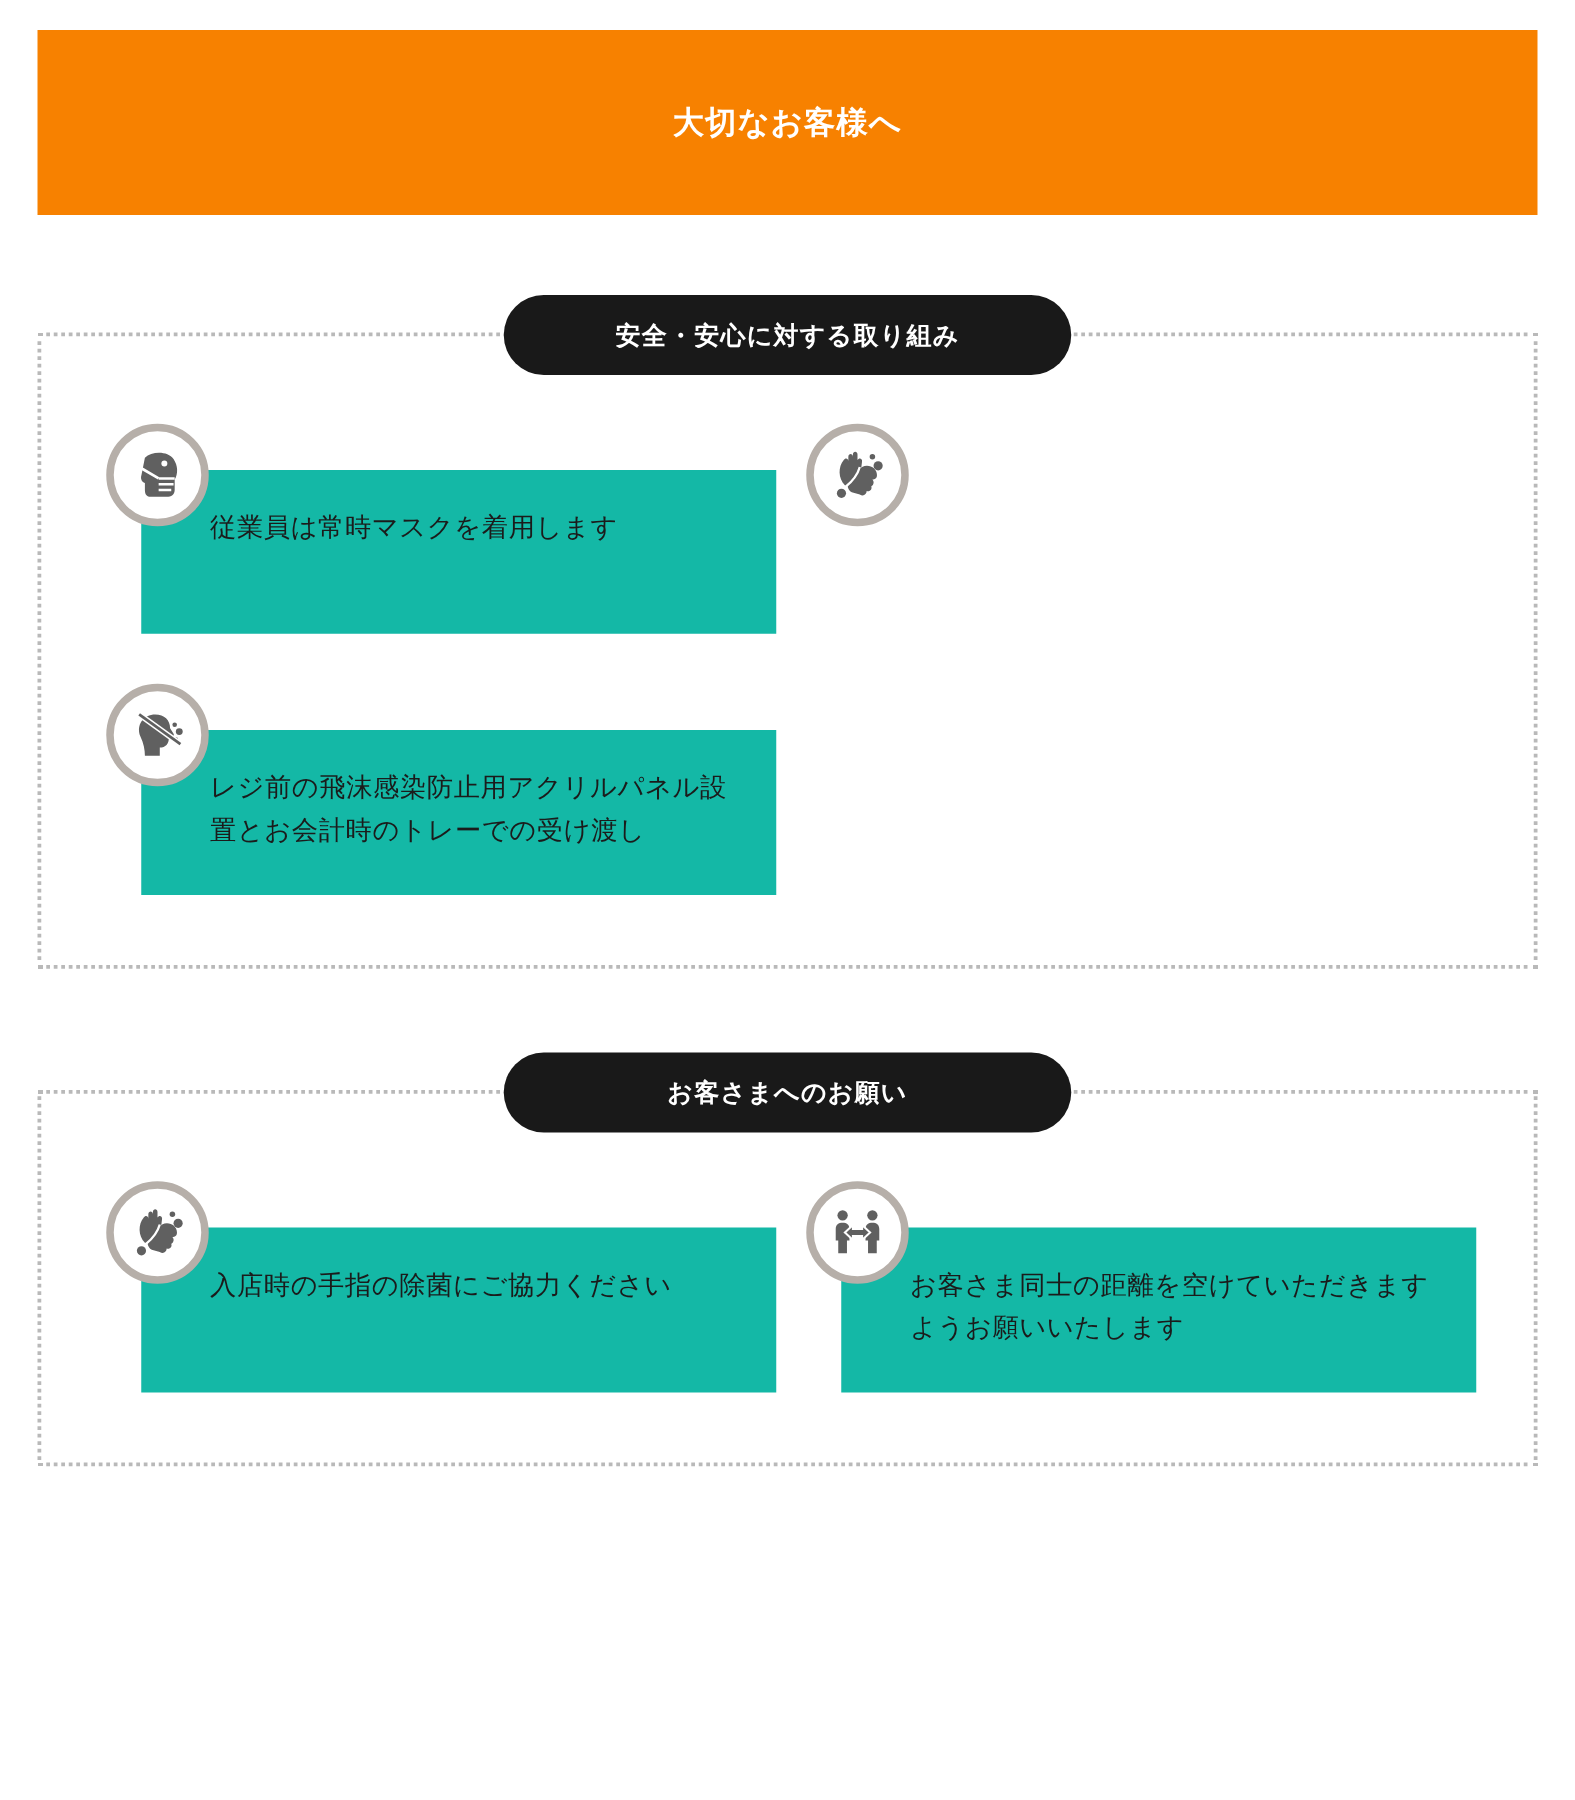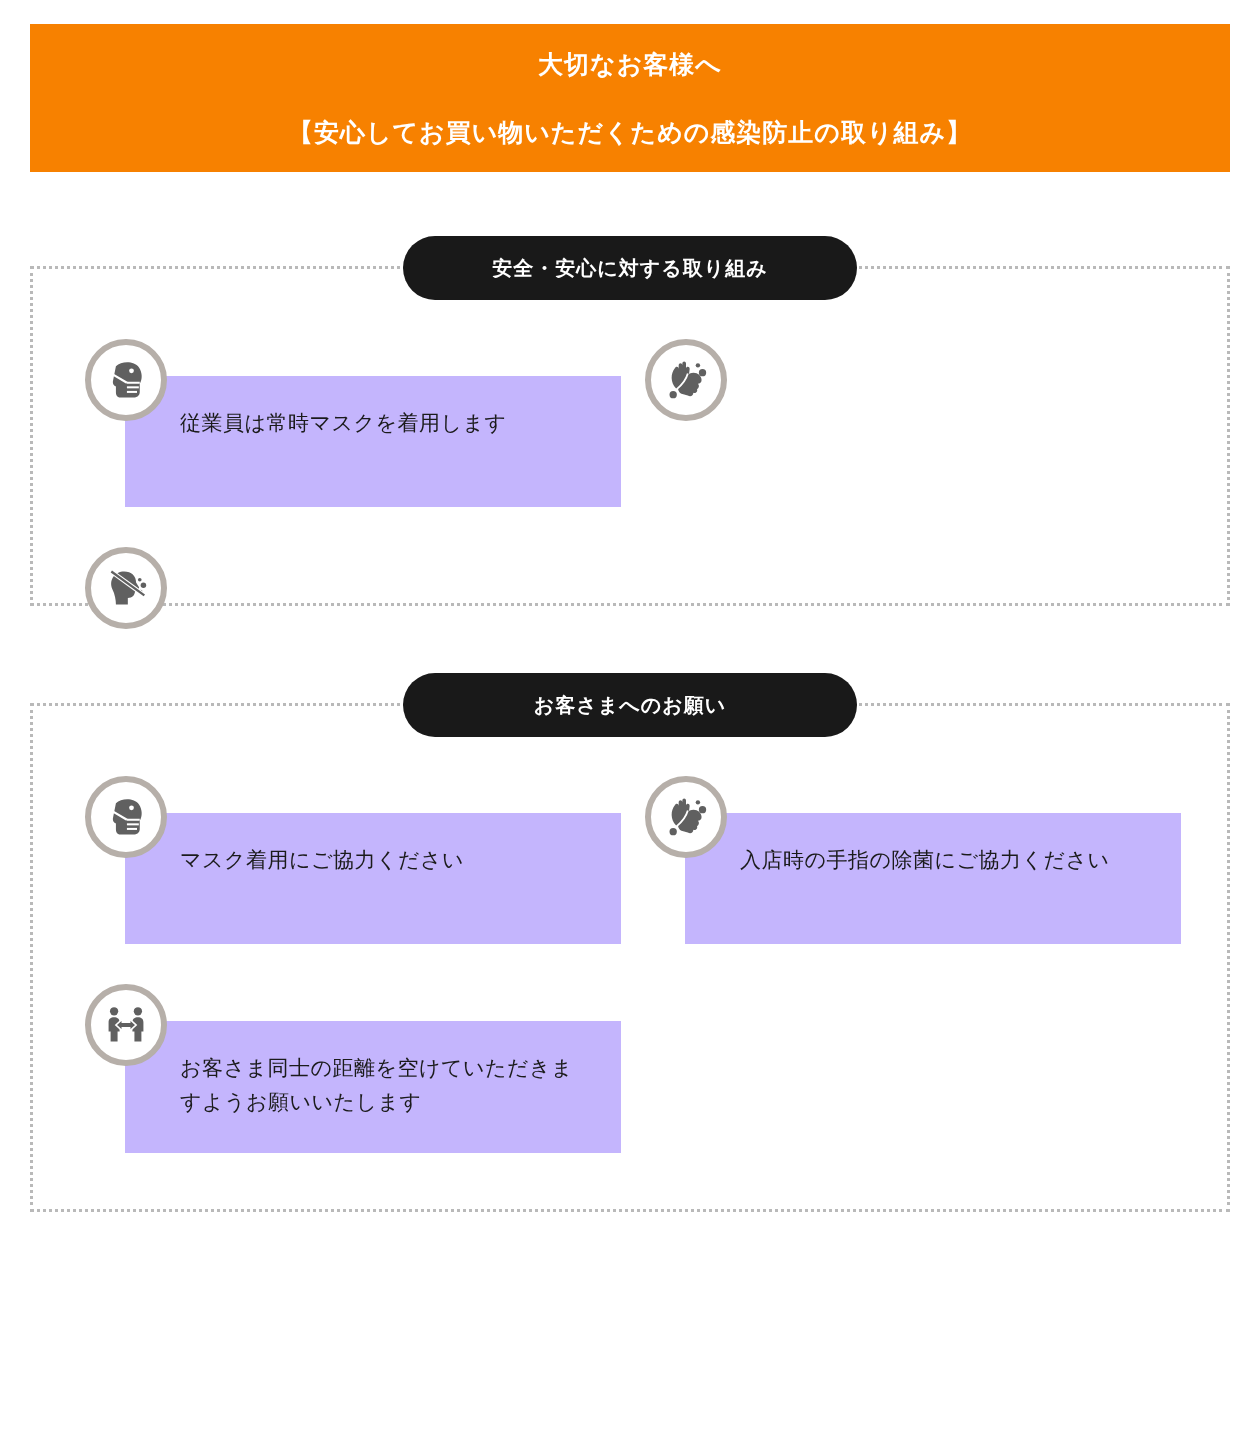--- a/index.html
+++ b/index.html
@@ -47,22 +47,22 @@
   .item{position:relative;display:flex;}
   .icon-circle{
     position:absolute;top:0;left:0;z-index:1;
     width:70px;height:70px;border-radius:50%;
     border:6px solid #b6afa9;background:#fff;
     display:flex;align-items:center;justify-content:center;
   }
   .icon-circle svg{width:44px;height:44px;display:block;}
   .card{
     flex:1;
-    margin:37px 0 0 40px;
-    background:#c4b5fd;
+    margin:37px 0 0 28px;
+    background:#14b8a6;
     box-sizing:border-box;
     min-height:131px;
     padding:30px 35px 34px 55px;
   }
   .card p{
     margin:0;font-size:21px;line-height:34px;color:#1b1b1b;
     letter-spacing:0.5px;
   }
 </style>
 </head>
@@ -118,21 +118,20 @@
       </g>
       <path d="M13 24 L20 17.5 L20 21 L28 21 L28 17.5 L35 24 L28 30.5 L28 27 L20 27 L20 30.5 Z" fill="#606060" stroke="#fff" stroke-width="1.8"></path>
     </symbol>
   </defs>
 </svg>
 
 <div class="page">
 
   <header class="banner">
     <div class="line">大切なお客様へ</div>
-    <div class="line">【安心してお買い物いただくための感染防止の取り組み】</div>
   </header>
 
   <section class="section">
     <div class="section-badge">安全・安心に対する取り組み</div>
     <div class="items">
 
       <div class="item">
         <span class="icon-circle">
           <svg>
               <use href="#i-mask-face"></use>
@@ -151,39 +150,32 @@
         </span>
       </div>
 
 
       <div class="item">
         <span class="icon-circle">
           <svg>
               <use href="#i-droplet-block"></use>
             </svg>
         </span>
+        <div class="card">
+          <p>レジ前の飛沫感染防止用アクリルパネル設置とお会計時のトレーでの受け渡し</p>
+        </div>
       </div>
 
     </div>
   </section>
 
   <section class="section second">
     <div class="section-badge">お客さまへのお願い</div>
     <div class="items">
 
-      <div class="item">
-        <span class="icon-circle">
-          <svg>
-              <use href="#i-mask-face"></use>
-            </svg>
-        </span>
-        <div class="card">
-          <p>マスク着用にご協力ください</p>
-        </div>
-      </div>
 
       <div class="item">
         <span class="icon-circle">
           <svg>
               <use href="#i-hand-wash"></use>
             </svg>
         </span>
         <div class="card">
           <p>入店時の手指の除菌にご協力ください</p>
         </div>

